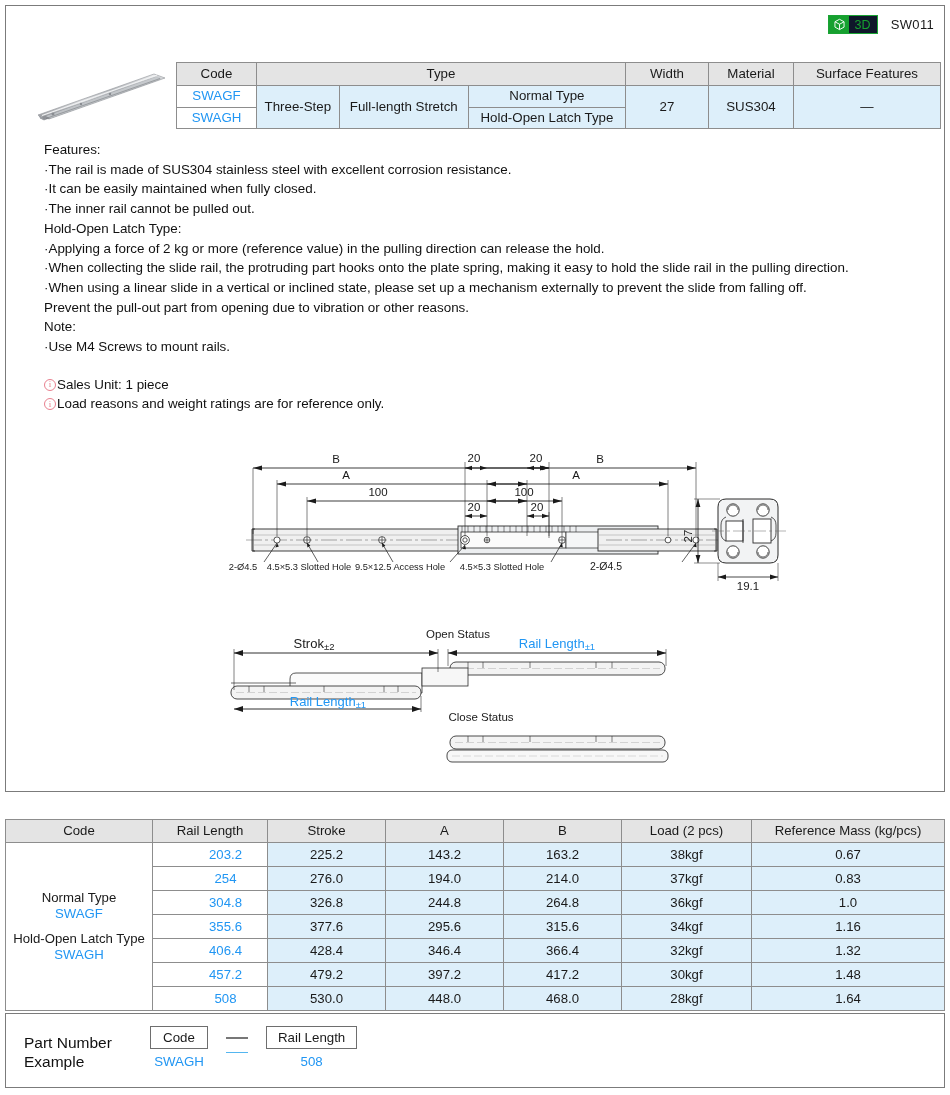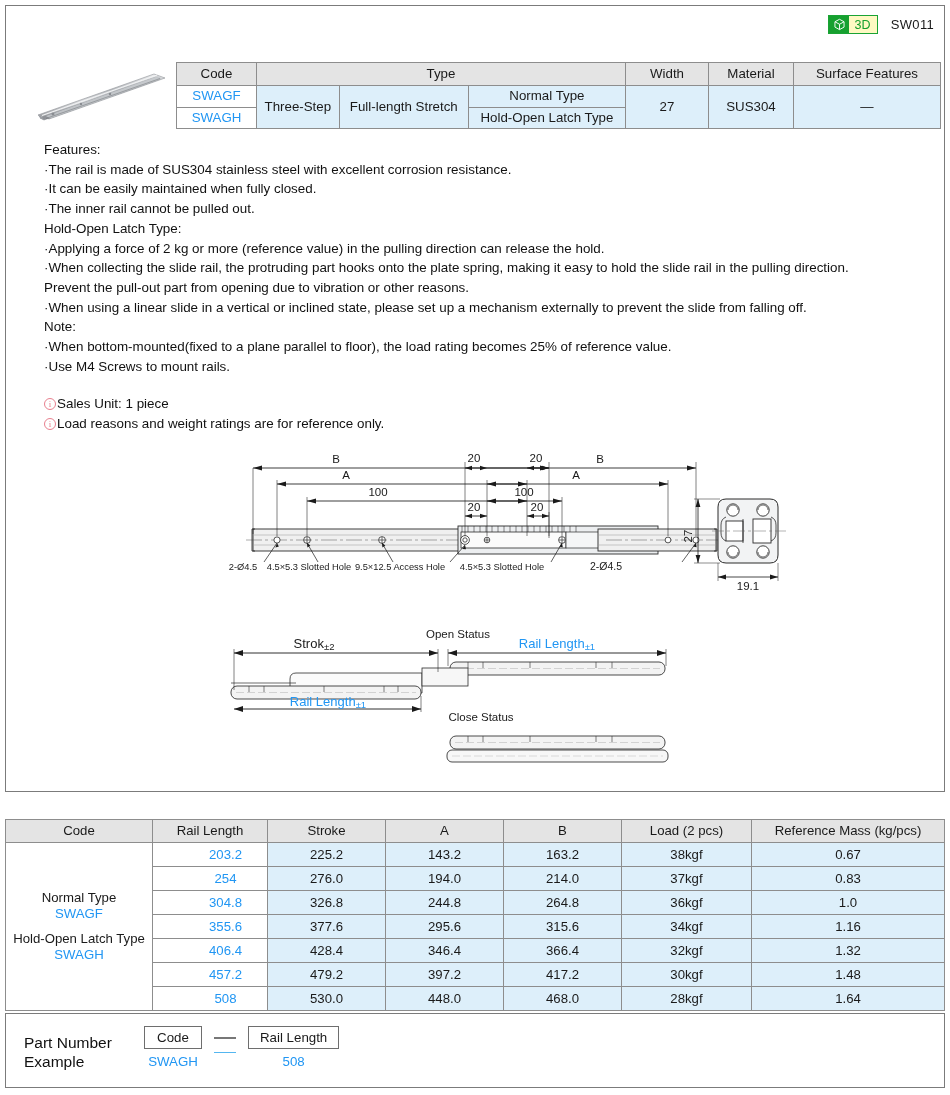--- a/index.html
+++ b/index.html
@@ -28,21 +28,21 @@
   
   .badge-row {
     position: absolute;
     right: 10px; top: 9px;
     display: flex; align-items: center; gap: 13px;
   }
   .badge-3d {
     display: flex; align-items: stretch;
     border: 1px solid #1aa334;
     height: 19px;
-    background: #fef9c3;
+    background: #0f172a;
   }
   .badge-3d .cube {
     width: 20px; background: #16a02f;
     display: flex; align-items: center; justify-content: center;
   }
   .badge-3d .cube svg { display:block; }
   .badge-3d .lbl {
     padding: 0 6px 0 5px;
     font-size: 12.5px; color: #16a02f;
     display: flex; align-items: center;
@@ -145,21 +145,21 @@
   .pn-box {
     position: absolute;
     left: 5px; top: 1013px;
     width: 940px; height: 75px;
     border: 1px solid #7b7b7b;
     background: #fff;
   }
   .pn-inner {
     position: absolute;
     left: 18px; top: 12px;
-    display: flex; align-items: flex-start; gap: 12px;
+    display: flex; align-items: flex-start; gap: 18px;
   }
   .pn-title {
     font-size: 15.5px; line-height: 19px;
     color: #111; width: 108px;
     padding-top: 7px;
   }
   .pn-seg { display: flex; flex-direction: column; align-items: center; }
   .pn-chip {
     border: 1px solid #6e6e6e;
     background: #fff;
@@ -249,24 +249,23 @@
     </table>
 
     <div class="features">
       <div class="ln">Features:</div>
       <div class="ln">·The rail is made of SUS304 stainless steel with excellent corrosion resistance.</div>
       <div class="ln">·It can be easily maintained when fully closed.</div>
       <div class="ln">·The inner rail cannot be pulled out.</div>
       <div class="ln">Hold-Open Latch Type:</div>
       <div class="ln">·Applying a force of 2 kg or more (reference value) in the pulling direction can release the hold.</div>
       <div class="ln">·When collecting the slide rail, the protruding part hooks onto the plate spring, making it easy to hold the slide rail in the pulling direction.</div>
+      <div class="ln">·When using a linear slide in a vertical or inclined state, please set up a mechanism externally to prevent the slide from falling off.</div>
       <div class="ln"> Prevent the pull-out part from opening due to vibration or other reasons.</div>
-      <div class="ln">·When using a linear slide in a vertical or inclined state, please set up a mechanism externally to prevent the slide from falling off.</div>
       <div class="ln">Note:</div>
-      <div class="ln">·When bottom-mounted(fixed to a plane parallel to floor), the load rating becomes 25% of reference value.</div>
       <div class="ln">·Use M4  Screws to mount rails.</div>
       <div class="gap"></div>
       <div class="info-ln">
         <span class="i-mark">i</span>
         <span>Sales Unit: 1 piece</span>
       </div>
       <div class="info-ln">
         <span class="i-mark">i</span>
         <span>Load reasons and weight ratings are for reference only.</span>
       </div>

